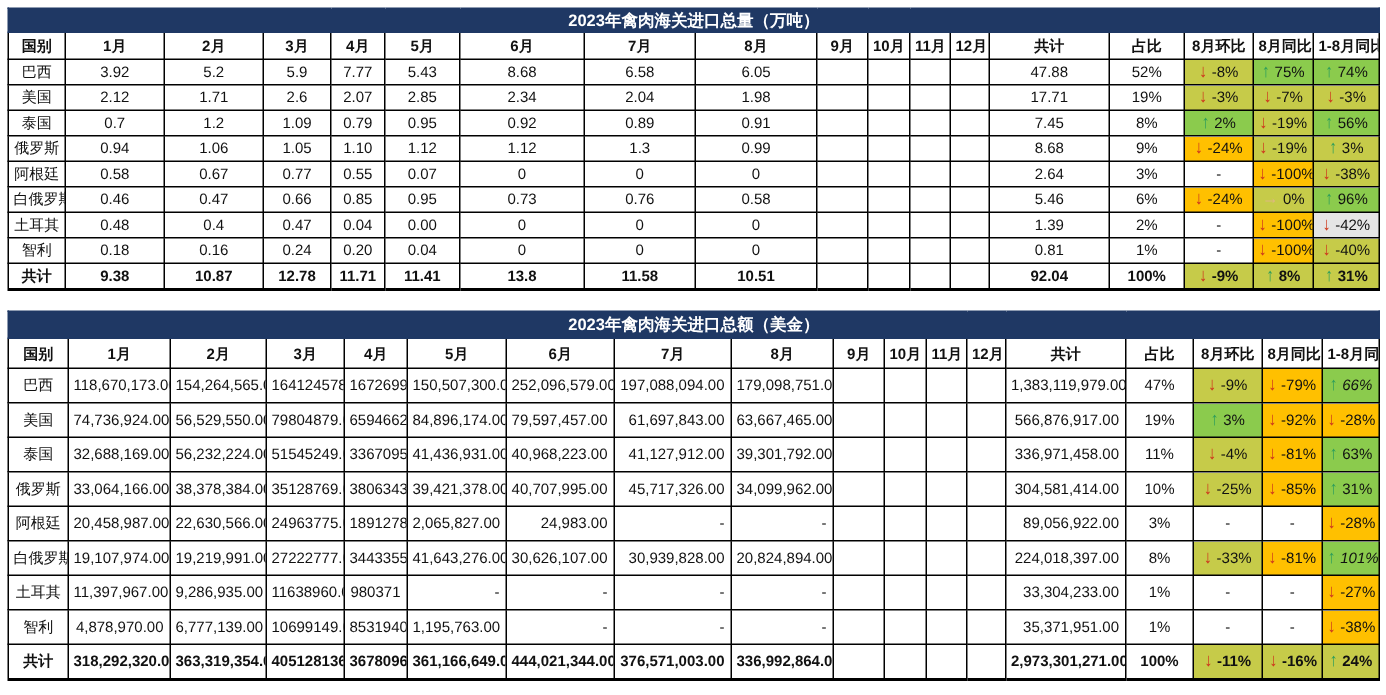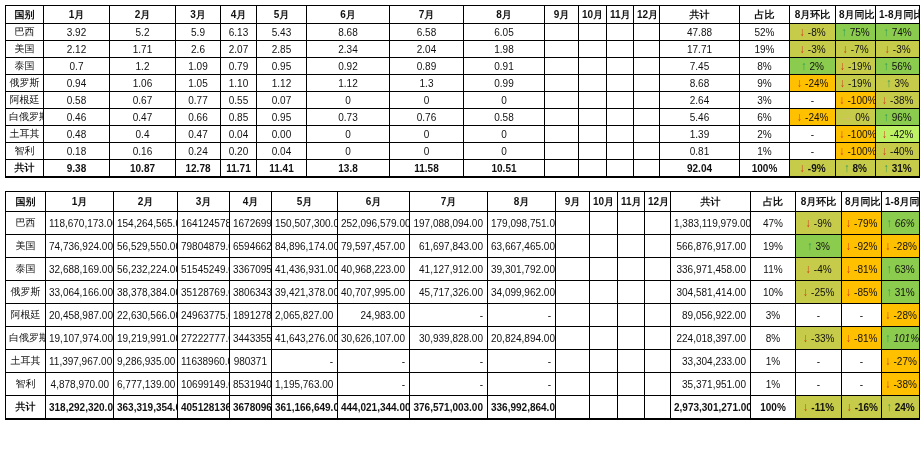--- a/index.html
+++ b/index.html
@@ -40,20 +40,23 @@
         <col style="width: 27px;">
         <col style="width: 26px;">
         <col style="width: 80px;">
         <col style="width: 50px;">
         <col style="width: 46px;">
         <col style="width: 40px;">
         <col style="width: 44px;">
       </colgroup>
       <tbody>
         <tr>
+          <td colspan="18" class="title">2023年禽肉海关进口总量（万吨）</td>
+        </tr>
+        <tr>
           <td class="hdr">国别</td>
           <td class="hdr">1月</td>
           <td class="hdr">2月</td>
           <td class="hdr">3月</td>
           <td class="hdr">4月</td>
           <td class="hdr">5月</td>
           <td class="hdr">6月</td>
           <td class="hdr">7月</td>
           <td class="hdr">8月</td>
           <td class="hdr">9月</td>
@@ -64,21 +67,21 @@
           <td class="hdr">占比</td>
           <td class="hdr">8月环比</td>
           <td class="hdr">8月同比</td>
           <td class="hdr">1-8月同比</td>
         </tr>
         <tr>
           <td class="c">巴西</td>
           <td class="c">3.92</td>
           <td class="c">5.2</td>
           <td class="c">5.9</td>
-          <td class="c">6.13</td>
+          <td class="c">7.77</td>
           <td class="c">5.43</td>
           <td class="c">8.68</td>
           <td class="c">6.58</td>
           <td class="c">6.05</td>
           <td class="c"></td>
           <td class="c"></td>
           <td class="c"></td>
           <td class="c"></td>
           <td class="c">47.88</td>
           <td class="c">52%</td>
@@ -197,21 +200,21 @@
           <td class="c">0</td>
           <td class="c">0</td>
           <td class="c"></td>
           <td class="c"></td>
           <td class="c"></td>
           <td class="c"></td>
           <td class="c">1.39</td>
           <td class="c">2%</td>
           <td class="cmp"><span>-</span></td>
           <td class="cmp" style="background: rgb(255, 192, 0);"><span class="arr" style="color: rgb(206, 58, 30);">↓</span><span>-100%</span></td>
-          <td class="cmp" style="background: #bef264; margin-top: 11px;"><span class="arr" style="color: rgb(206, 58, 30);">↓</span><span>-42%</span></td>
+          <td class="cmp" style="background: #e5e5e5; margin-top: 11px;"><span class="arr" style="color: rgb(206, 58, 30);">↓</span><span>-42%</span></td>
         </tr>
         <tr>
           <td class="c">智利</td>
           <td class="c">0.18</td>
           <td class="c">0.16</td>
           <td class="c">0.24</td>
           <td class="c">0.20</td>
           <td class="c">0.04</td>
           <td class="c">0</td>
           <td class="c">0</td>
@@ -265,20 +268,23 @@
         <col style="width: 27px;">
         <col style="width: 26px;">
         <col style="width: 80px;">
         <col style="width: 45px;">
         <col style="width: 46px;">
         <col style="width: 40px;">
         <col style="width: 38px;">
       </colgroup>
       <tbody>
         <tr>
+          <td colspan="18" class="title">2023年禽肉海关进口总额（美金）</td>
+        </tr>
+        <tr>
           <td class="hdr">国别</td>
           <td class="hdr">1月</td>
           <td class="hdr">2月</td>
           <td class="hdr">3月</td>
           <td class="hdr">4月</td>
           <td class="hdr">5月</td>
           <td class="hdr">6月</td>
           <td class="hdr">7月</td>
           <td class="hdr">8月</td>
           <td class="hdr">9月</td>

